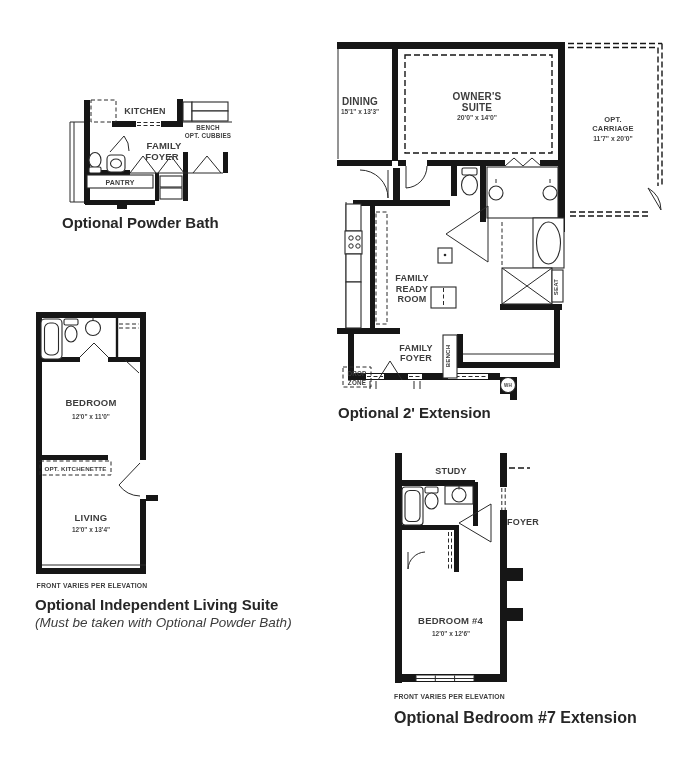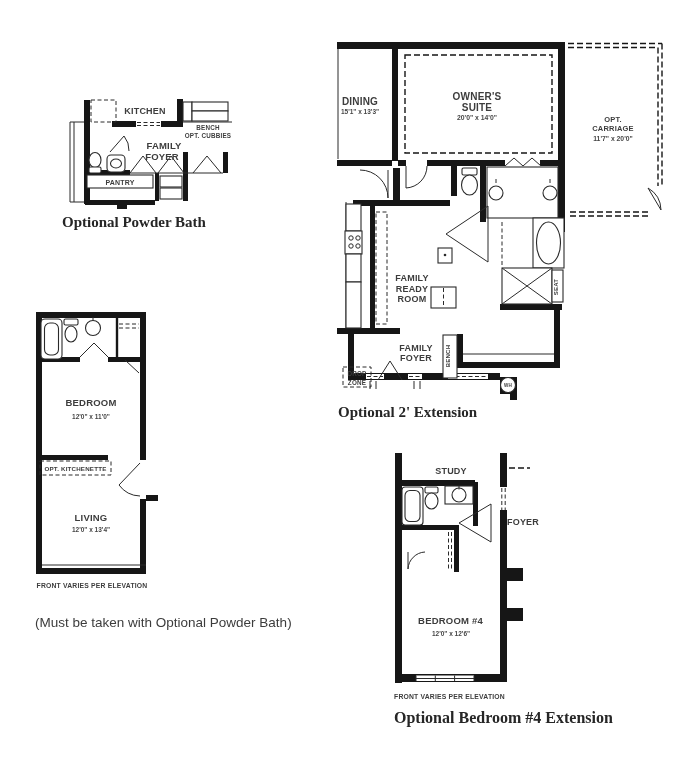--- a/index.html
+++ b/index.html
@@ -12,22 +12,22 @@
   .t2{stroke:#161616;stroke-width:2.4;fill:none;}
   .d{stroke:#2a2a2a;stroke-width:1;fill:none;stroke-dasharray:4 2.5;}
   .d2{stroke:#161616;stroke-width:1.4;fill:none;stroke-dasharray:6 3;}
   .fx{stroke:#2a2a2a;stroke-width:1.1;fill:#ffffff;}
   .fxf{fill:#2a2a2a;}
   text.lbl{fill:#3d3d3d;font-weight:700;text-anchor:middle;
            font-family:"Liberation Sans",sans-serif;letter-spacing:.2px;}
   text.dim{fill:#464646;font-weight:600;text-anchor:middle;
            font-family:"Liberation Sans",sans-serif;}
   .caption{position:absolute;font-weight:700;font-size:15px;color:#262626;
-           font-family:Liberation Serif, serif;white-space:nowrap;}
-  .subcaption{position:absolute;font-size:13.5px;color:#3c3c3c;
+           font-family:Liberation Sans, sans-serif;white-space:nowrap;}
+  .subcaption{position:absolute;font-style:italic;font-size:13.5px;color:#3c3c3c;
            font-family:"Liberation Sans",sans-serif;white-space:nowrap;}
 </style>
 </head>
 <body>
 
 <div id="sheet">
 
   <svg style="left:60px;top:88px" width="180" height="150" viewBox="0 0 180 150">
     <g>
       <rect class="w" x="24" y="12" width="6" height="104"></rect>
@@ -263,20 +263,21 @@
     <g>
       <rect class="d" x="7" y="158" width="71" height="14"></rect>
     </g>
     <text class="lbl" x="58" y="103" font-size="9.5">BEDROOM</text>
     <text class="dim" x="58" y="116" font-size="6.5">12'0" x 11'0"</text>
     <text class="lbl" x="42.5" y="168" font-size="6.2">OPT. KITCHENETTE</text>
     <text class="lbl" x="58" y="218" font-size="9.5">LIVING</text>
     <text class="dim" x="58" y="229" font-size="6.5">12'0" x 13'4"</text>
     <text class="lbl" x="59" y="285" font-size="6.8">FRONT VARIES PER ELEVATION</text>
   </svg>
+  <div class="caption" style="left:35px;top:596px">Optional Independent Living Suite</div>
   <div class="subcaption" style="left:35px;top:615px">(Must be taken with Optional Powder Bath)</div>
 
   <svg style="left:392px;top:452px" width="170" height="252" viewBox="0 0 170 252">
     <g>
       <rect class="w" x="3" y="1" width="7" height="230"></rect>
       <rect class="w" x="108" y="1" width="7" height="34"></rect>
       <rect class="w" x="108" y="58" width="7" height="166"></rect>
       <rect class="w" x="10" y="28" width="73" height="6"></rect>
       <rect class="w" x="81" y="30" width="5" height="44"></rect>
       <rect class="w" x="10" y="73" width="57" height="5"></rect>
@@ -318,15 +319,15 @@
       <line class="tl" x1="99" y1="52" x2="99" y2="90"></line>
       <line class="tl" x1="16" y1="100" x2="16" y2="117"></line>
       <path class="tl" d="M16,117 A18 18 0 0 1 33,100"></path>
     </g>
     <text class="lbl" x="59" y="21.5" font-size="9">STUDY</text>
     <text class="lbl" x="131" y="73" font-size="9">FOYER</text>
     <text class="lbl" x="58.5" y="172" font-size="9.5">BEDROOM #4</text>
     <text class="dim" x="59" y="183.5" font-size="6.5">12'0" x 12'6"</text>
     <text class="lbl" x="57.5" y="247" font-size="6.8">FRONT VARIES PER ELEVATION</text>
   </svg>
-  <div class="caption" style="left:394px;top:709px;font-size:16px">Optional Bedroom #4 Extension</div>
+  <div class="caption" style="left:394px;top:709px;font-size:16px">Optional Bedroom #7 Extension</div>
 
 </div>
 
 </body></html>

